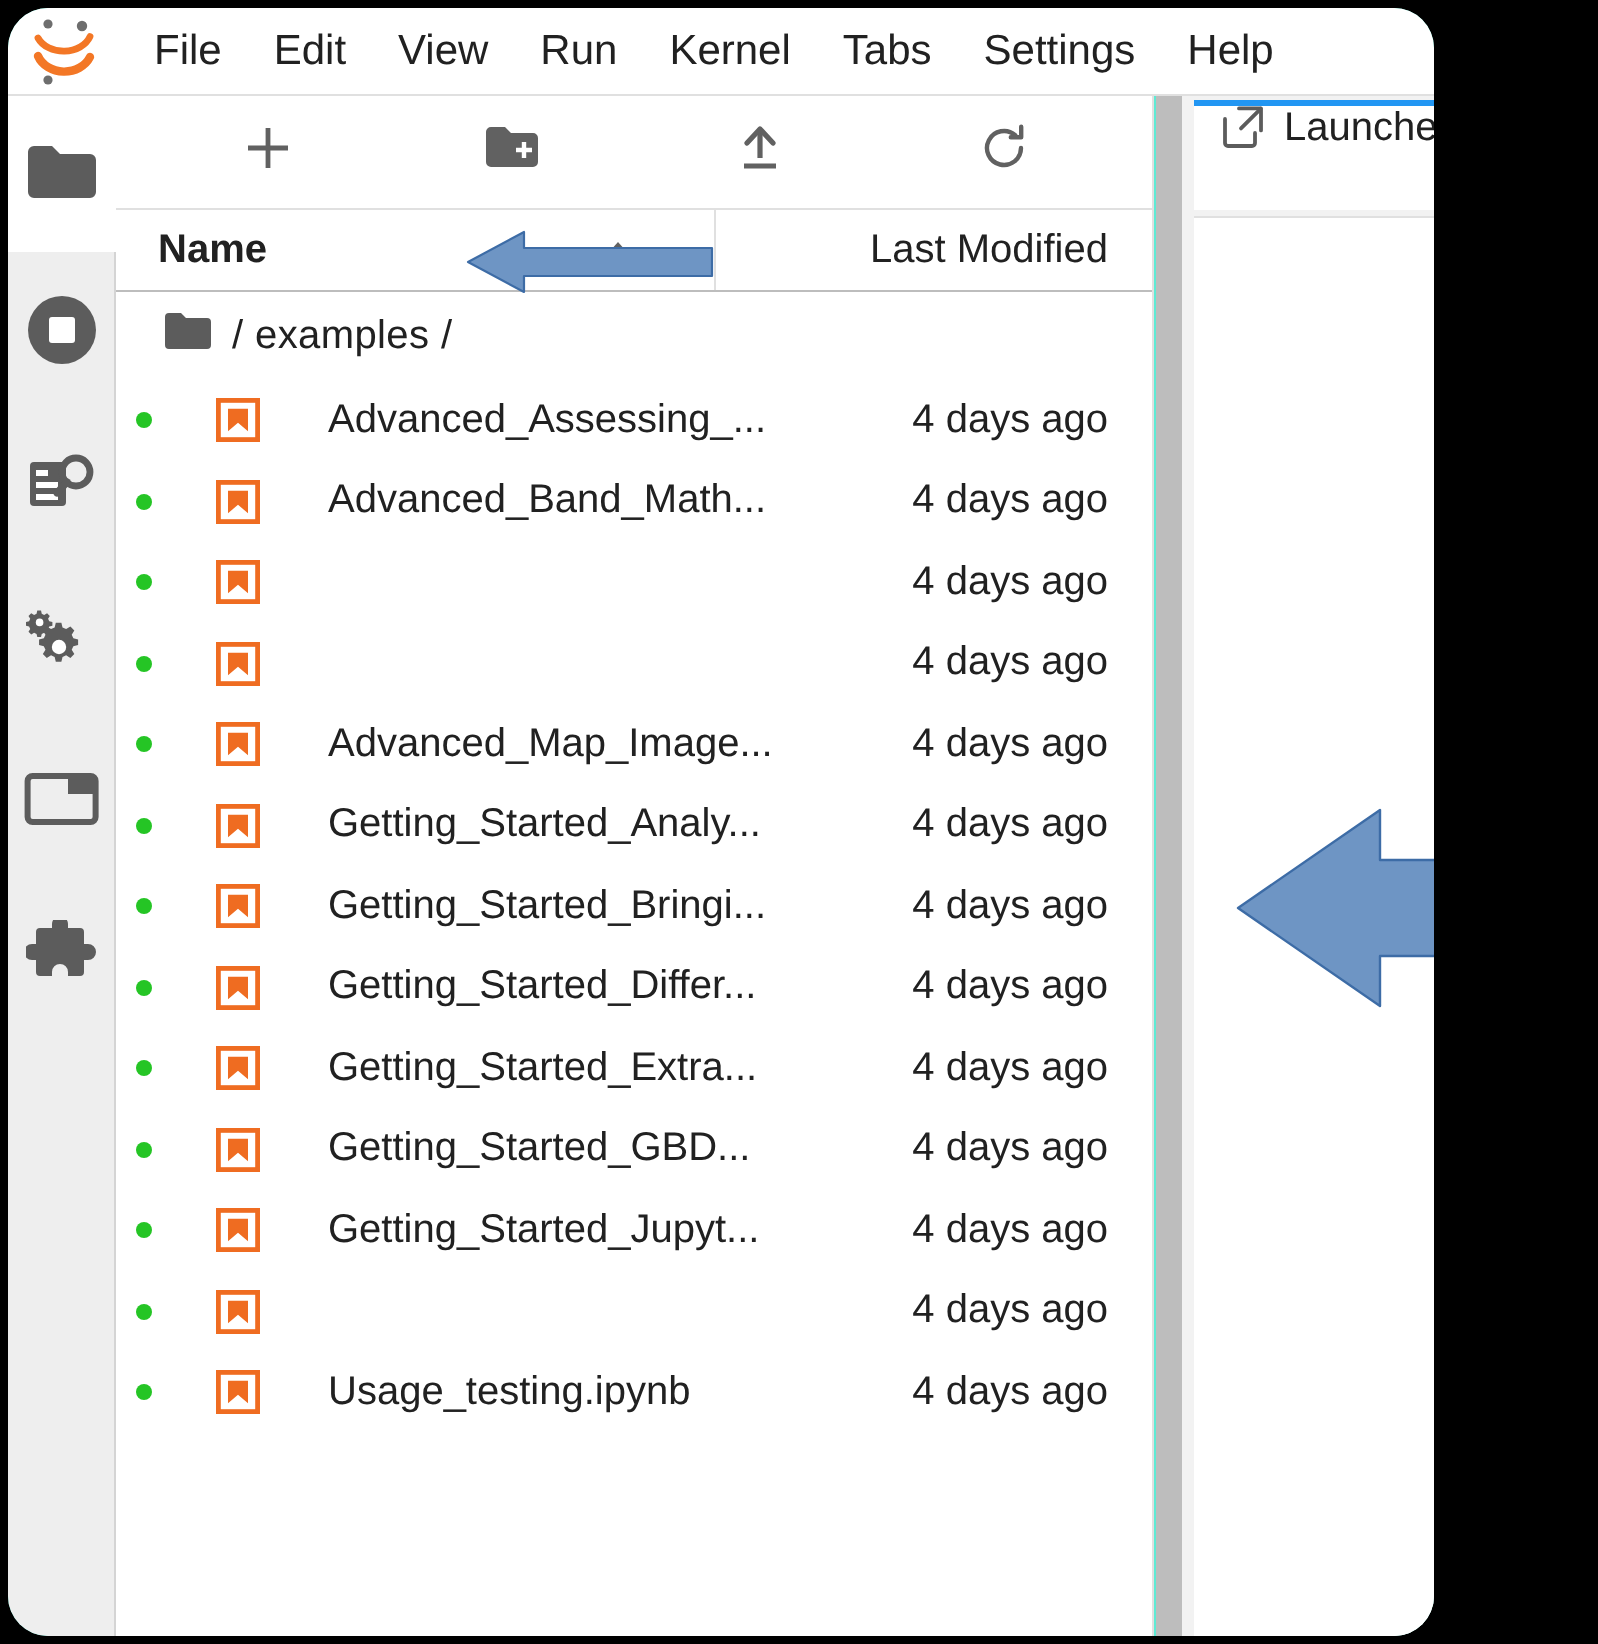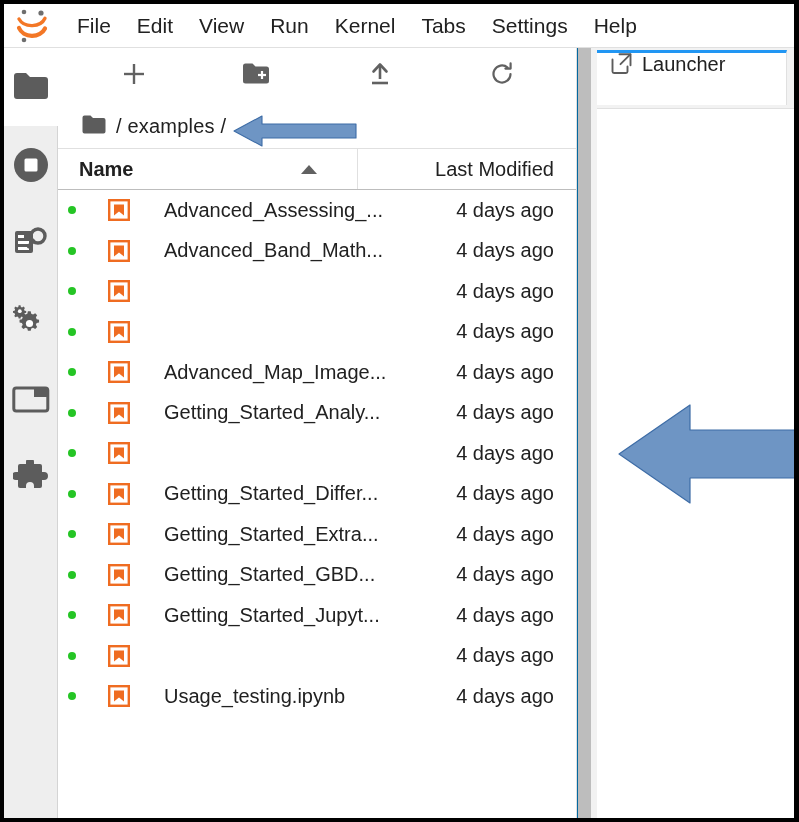--- a/index.html
+++ b/index.html
@@ -9,23 +9,24 @@
     width: 799px;
     height: 822px;
     background: #000;
     font-family: "Liberation Sans", sans-serif;
     overflow: hidden;
   }
 
   #app {
     position: absolute;
     left: 4px; top: 4px;
-    width: 790px; height: 814px;
-    background: #0369a1;
+    width: 713px; height: 814px;
+    background: #5eead4;
     overflow: hidden;
+    border-radius: 20px;
   }
 
   
   #menubar {
     position: absolute;
     left: 0; top: 0;
     width: 791px; height: 44px;
     background: #ffffff;
     border-bottom: 1px solid #e0e0e0;
     display: flex;
@@ -387,39 +388,39 @@
       <div class="tb-btn" style="width:100px;margin-left:22px;">
         <span>
           <svg width="26" height="26" viewBox="0 0 26 26">
             <path d="M21.5 13 a8.5 8.5 0 1 1-2.9-6.4" fill="none" stroke="#616161" stroke-width="2.2" stroke-linecap="round"></path>
             <path d="M21.6 2.4 L21.6 7.6 L16.4 7.6" fill="none" stroke="#616161" stroke-width="2.2" stroke-linecap="round" stroke-linejoin="round"></path>
           </svg>
         </span>
       </div>
     </div>
 
-    <div id="fb-breadcrumb">
-      <span>
-        <svg width="24" height="19" viewBox="0 0 24 19">
-          <path d="M0.5 2.5 a2 2 0 0 1 2-2 h6 l2.5 2.5 h10.5 a2 2 0 0 1 2 2 v11.5 a2 2 0 0 1-2 2 H2.5 a2 2 0 0 1-2-2 Z" fill="#5c5c5c"></path>
-        </svg>
-      </span>
-      <span class="crumb-text">/ examples /</span>
-    </div>
-
     <div id="fb-header">
       <div class="hdr-name">
         <span>Name</span>
         <span class="sort-caret"></span>
       </div>
       <div class="hdr-modified">
         <span>Last Modified</span>
       </div>
     </div>
 
+    <div id="fb-breadcrumb">
+      <span>
+        <svg width="24" height="19" viewBox="0 0 24 19">
+          <path d="M0.5 2.5 a2 2 0 0 1 2-2 h6 l2.5 2.5 h10.5 a2 2 0 0 1 2 2 v11.5 a2 2 0 0 1-2 2 H2.5 a2 2 0 0 1-2-2 Z" fill="#5c5c5c"></path>
+        </svg>
+      </span>
+      <span class="crumb-text">/ examples /</span>
+    </div>
+
     <div id="fb-list">
         <div class="file-row">
           <span class="status-dot" style="background: rgb(37, 197, 37);"></span>
           <span class="nb-icon"><svg width="22" height="22" viewBox="0 0 22 22">
               <rect x="1.2" y="1.2" width="19.6" height="19.6" fill="none" stroke="#ef6c21" stroke-width="2.4"></rect>
               <path d="M6 5.4 h10 v11.2 l-5-4.2 -5 4.2 Z" fill="#ef6c21"></path>
             </svg></span>
           <span class="file-name">Advanced_Assessing_...</span>
           <span class="file-modified">4 days ago</span>
         </div>
@@ -465,20 +466,21 @@
             </svg></span>
           <span class="file-name">Getting_Started_Analy...</span>
           <span class="file-modified">4 days ago</span>
         </div>
         <div class="file-row">
           <span class="status-dot" style="background: rgb(37, 197, 37);"></span>
           <span class="nb-icon"><svg width="22" height="22" viewBox="0 0 22 22">
               <rect x="1.2" y="1.2" width="19.6" height="19.6" fill="none" stroke="#ef6c21" stroke-width="2.4"></rect>
               <path d="M6 5.4 h10 v11.2 l-5-4.2 -5 4.2 Z" fill="#ef6c21"></path>
             </svg></span>
+          <span class="file-name">Getting_Started_Bringi...</span>
           <span class="file-modified">4 days ago</span>
         </div>
         <div class="file-row">
           <span class="status-dot" style="background: rgb(37, 197, 37);"></span>
           <span class="nb-icon"><svg width="22" height="22" viewBox="0 0 22 22">
               <rect x="1.2" y="1.2" width="19.6" height="19.6" fill="none" stroke="#ef6c21" stroke-width="2.4"></rect>
               <path d="M6 5.4 h10 v11.2 l-5-4.2 -5 4.2 Z" fill="#ef6c21"></path>
             </svg></span>
           <span class="file-name">Getting_Started_Differ...</span>
           <span class="file-modified">4 days ago</span>

